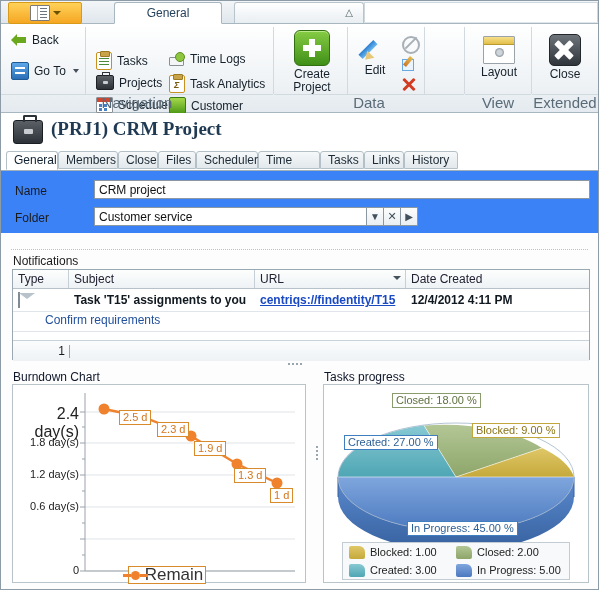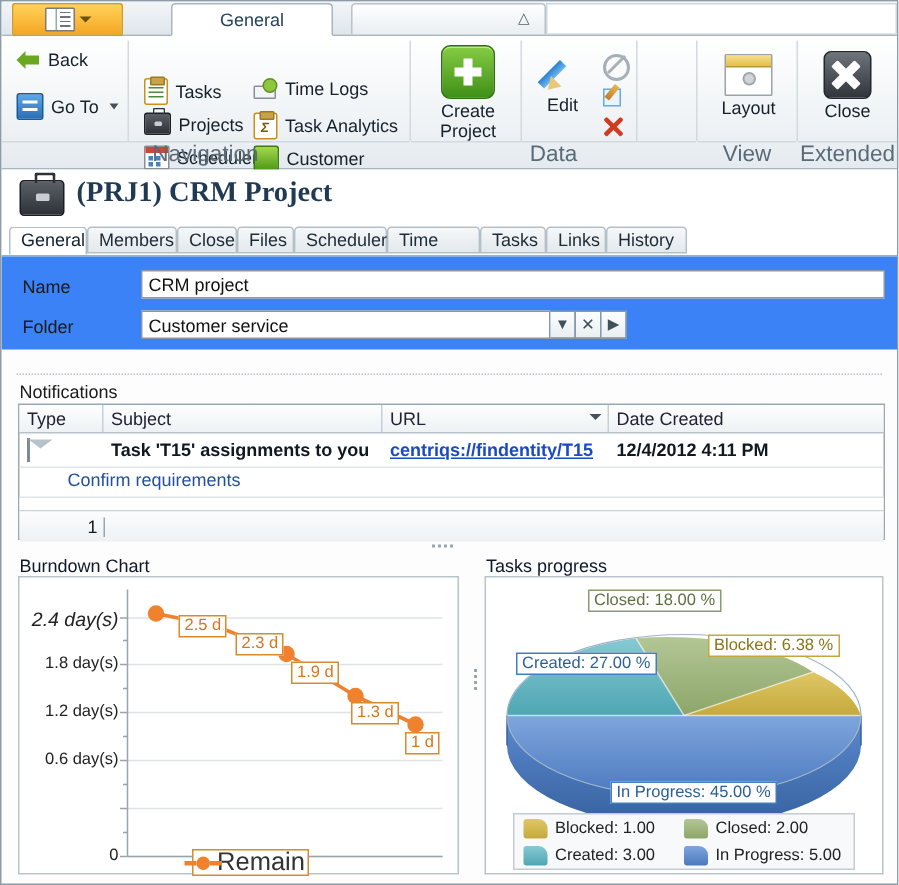--- a/index.html
+++ b/index.html
@@ -431,21 +431,21 @@
         <g fill="#f0822d">
           <circle cx="91" cy="24" r="5.5"></circle>
           <circle cx="130" cy="32" r="5.5"></circle>
           <circle cx="178" cy="51" r="5.5"></circle>
           <circle cx="224" cy="79" r="5.5"></circle>
           <circle cx="264" cy="98" r="5.5"></circle>
         </g>
       </svg>
 
       
-      <div style="position:absolute;left:2px;top:20px;width:64px;text-align:right;font-size:13px;color:#222;font-style:italic;">2.4 day(s)</div>
+      <div style="position:absolute;left:2px;top:20px;width:64px;text-align:right;font-size:16px;color:#222;">2.4 day(s)</div>
       <div style="position:absolute;left:2px;top:51px;width:64px;text-align:right;font-size:11px;color:#222;">1.8 day(s)</div>
       <div style="position:absolute;left:2px;top:83px;width:64px;text-align:right;font-size:11px;color:#222;">1.2 day(s)</div>
       <div style="position:absolute;left:2px;top:115px;width:64px;text-align:right;font-size:11px;color:#222;">0.6 day(s)</div>
       <div style="position:absolute;left:2px;top:179px;width:64px;text-align:right;font-size:11px;color:#222;">0</div>
 
       
       <div class="callout" style="left:106px;top:5px;">2.5 d</div>
       <div class="callout" style="left:144px;top:17px;">2.3 d</div>
       <div class="callout" style="left:181px;top:36px;">1.9 d</div>
       <div class="callout" style="left:221px;top:63px;">1.3 d</div>
@@ -510,21 +510,21 @@
           <path d="M132 92 L100 40.5"></path>
           <path d="M132 92 L218 63"></path>
           <path d="M132 92 L250 92"></path>
         </g>
         <ellipse cx="132" cy="92" rx="118" ry="54" fill="none" stroke="#9fb4c9" stroke-width="0.8"></ellipse>
       </svg>
 
       
       <div class="calloutB" style="left:20px;top:50px;border:1px solid #3f7fbf;color:#2c5f96;">Created: 27.00 %</div>
       <div class="calloutB" style="left:68px;top:8px;border:1px solid #8a9b6e;color:#5f7040;">Closed: 18.00 %</div>
-      <div class="calloutB" style="left:148px;top:38px;border:1px solid #c2a73c;color:#8a7416;">Blocked: 6.38 %</div>
+      <div class="calloutB" style="left:148px;top:38px;border:1px solid #c2a73c;color:#8a7416;">Blocked: 9.00 %</div>
       <div class="calloutB" style="left:83px;top:136px;border:1px solid #3f7fbf;color:#2c5f96;">In Progress: 45.00 %</div>
 
       
       <div class="pielegend" style="left:18px;top:157px;width:228px;height:38px;">
         <div class="pli">
           <span class="swatch" style="background:linear-gradient(#e0c767,#c5a93c);"></span>
           <span>Blocked: 1.00</span>
         </div>
         <div class="pli">
           <span class="swatch" style="background:linear-gradient(#b3c796,#8da569);"></span>

